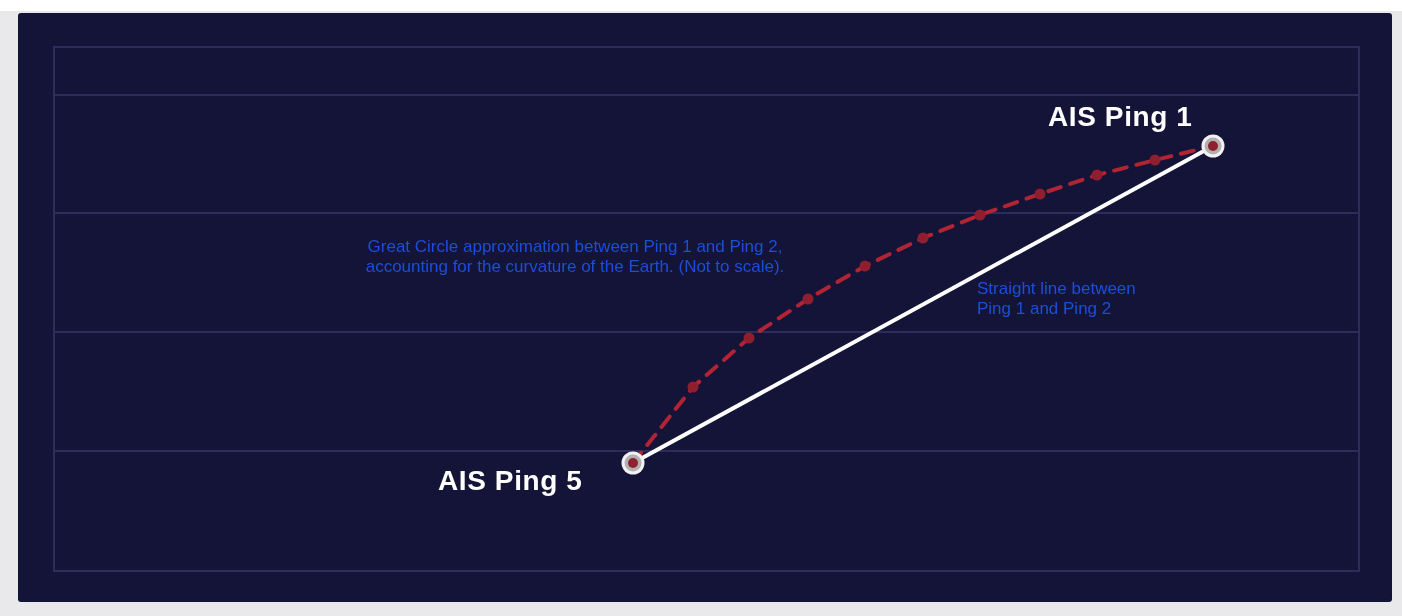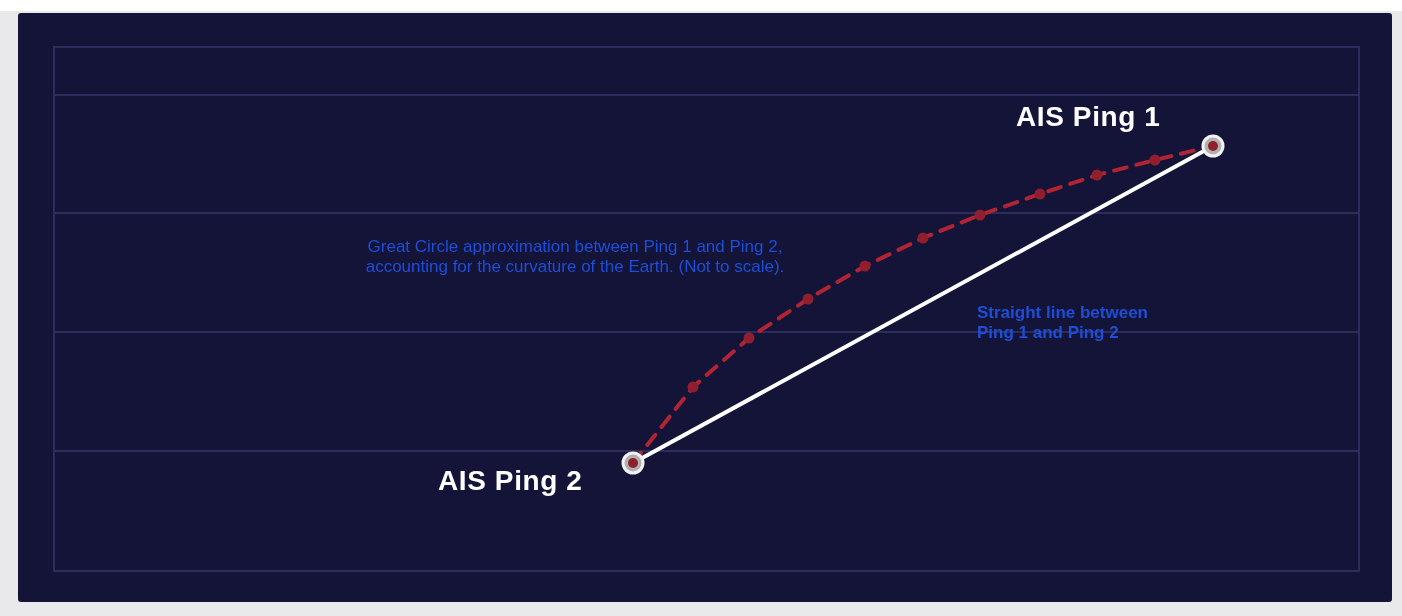--- a/index.html
+++ b/index.html
@@ -4,25 +4,25 @@
 <style>
   html,body{margin:0;padding:0;}
   .stage{
     position:relative;width:1402px;height:616px;background:#ffffff;
     overflow:hidden;font-family:"Liberation Sans",sans-serif;
   }
   .surface{position:absolute;left:0;top:11px;width:1402px;height:605px;background:#e9e8ea;}
   .panel{position:absolute;left:18px;top:13px;width:1374px;height:589px;background:#141338;border-radius:3px;}
   svg.diagram{position:absolute;left:0;top:0;width:1402px;height:616px;display:block;}
   .label-big{position:absolute;color:#fdfdfd;font-size:28px;font-weight:600;letter-spacing:0.6px;}
-  .ping1-label{left:1016px;top:101px;text-align:center;}
+  .ping1-label{left:1048px;top:101px;text-align:center;}
   .ping2-label{left:438px;top:465px;}
   .note{position:absolute;color:#1d4ed8;font-size:17px;line-height:20px;white-space:pre-line;}
   .gc-note{left:284px;top:237px;width:582px;text-align:center;}
-  .st-note{left:977px;top:303px;text-align:left;font-weight:bold;}
+  .st-note{left:977px;top:279px;text-align:left;}
 </style>
 </head>
 <body>
 
 <div class="stage">
   <div class="surface"></div>
   <div class="panel"></div>
 
   <svg class="diagram" viewBox="0 0 1402 616" xmlns="http://www.w3.org/2000/svg">
       <rect x="54" y="47" width="1305" height="524" fill="none" stroke="#2d2c5a" stroke-width="2"></rect>
@@ -43,18 +43,18 @@
       <circle cx="1155" cy="160" r="5.5" fill="#8f1f2e"></circle>
       <circle cx="1213" cy="146" r="11.5" fill="#f2f2f2"></circle>
       <circle cx="1213" cy="146" r="8.5" fill="#b2b0b2"></circle>
       <circle cx="1213" cy="146" r="5" fill="#8e212e"></circle>
       <circle cx="633" cy="463" r="11.5" fill="#f2f2f2"></circle>
       <circle cx="633" cy="463" r="8.5" fill="#b2b0b2"></circle>
       <circle cx="633" cy="463" r="5" fill="#8e212e"></circle>
     </svg>
 
   <div class="label-big ping1-label">AIS Ping 1</div>
-  <div class="label-big ping2-label">AIS Ping 2</div>
+  <div class="label-big ping2-label">AIS Ping 5</div>
   <div class="note gc-note">Great Circle approximation between Ping 1 and Ping 2,
 accounting for the curvature of the Earth. (Not to scale).</div>
   <div class="note st-note">Straight line between
 Ping 1 and Ping 2</div>
 </div>
 
 </body></html>

